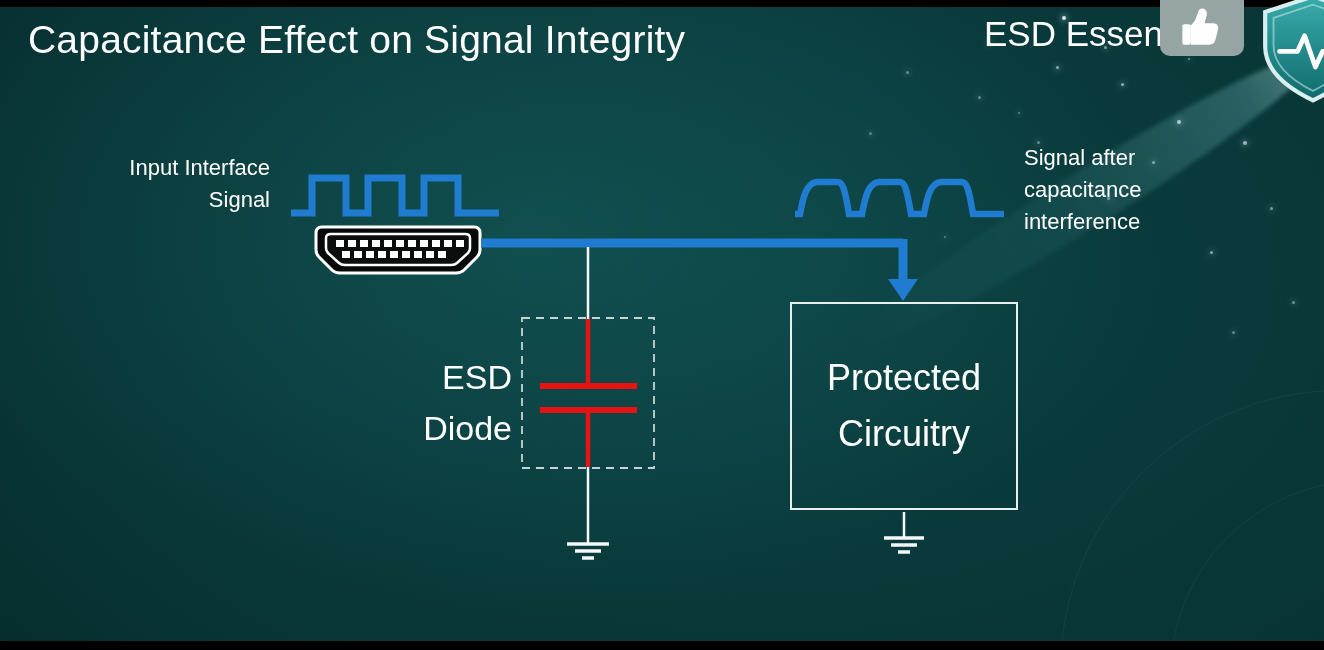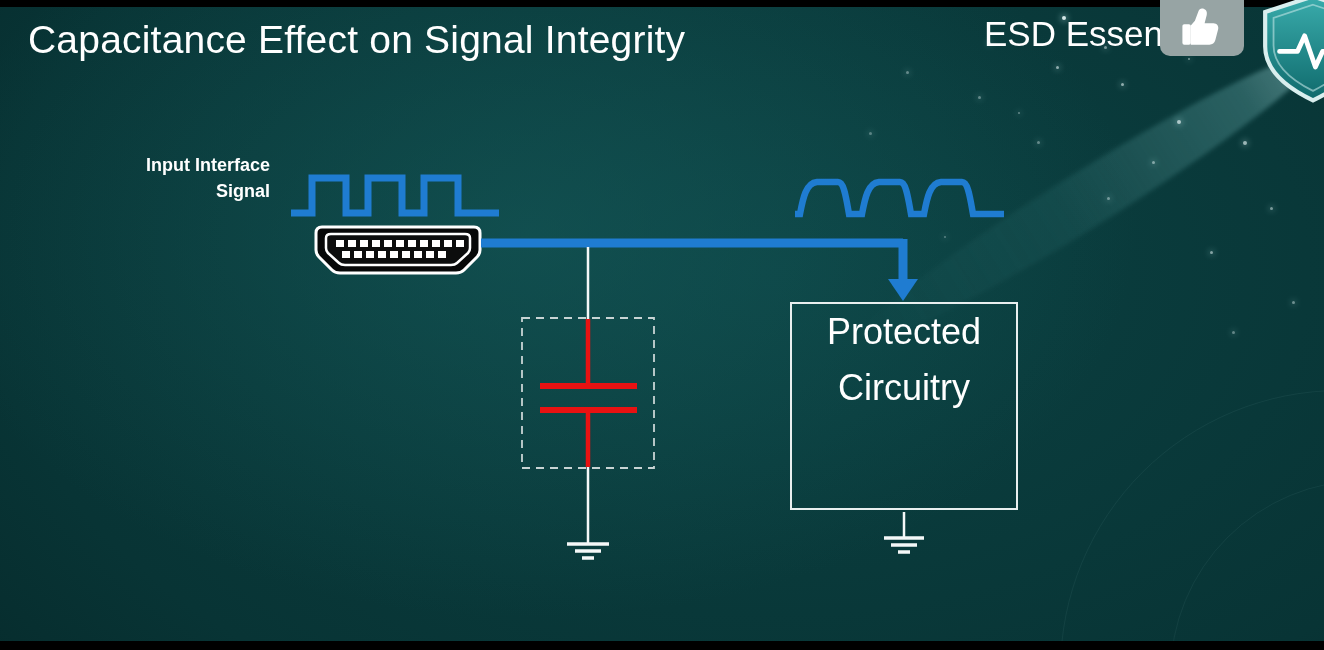--- a/index.html
+++ b/index.html
@@ -22,29 +22,29 @@
       rgba(160,240,240,.22) 85%, rgba(200,255,255,.38) 100%); }
   .ring { border:1px solid rgba(190,240,240,.06); border-radius:50%; z-index:1; }
   .ring1 { left:1060px; top:390px; width:560px; height:560px; }
   .ring2 { left:1170px; top:480px; width:390px; height:390px; }
   .sparkle { position:absolute; background:#eafafa; border-radius:50%; z-index:2;
     box-shadow:0 0 6px 1px rgba(210,255,255,.55); }
 
   .title { left:28px; top:18px; font-size:39px; color:#fff; font-weight:400; letter-spacing:.2px; z-index:5; }
   .brand { left:984px; top:14px; font-size:35px; color:#fff; font-weight:400; z-index:5; }
 
-  .lbl { color:#fff; font-weight:700; font-size:18px; line-height:1.45; white-space:pre-line; z-index:5; }
+  .lbl { color:#fff; font-weight:400; font-size:22px; line-height:1.45; white-space:pre-line; z-index:5; }
   .input-lbl  { left:58px;  top:152px; width:212px; text-align:right; }
   .output-lbl { left:1024px; top:142px; width:190px; text-align:left; }
   .esd-lbl { left:372px; top:352px; width:140px; text-align:right; font-weight:400;
     font-size:34px; line-height:1.5; color:#fff; white-space:pre-line; z-index:5; }
 
   .pbox { left:790px; top:302px; width:228px; height:208px; z-index:5;
     border:2px solid var(--box-stroke,#e9efef);
-    display:flex; justify-content:center; }
+    display:flex; align-items:center; justify-content:center; }
   .pbox span { color:#fff; font-size:36px; line-height:1.55; text-align:center;
     white-space:pre-line; font-weight:400; }
 
   .thumb { left:1160px; top:-14px; width:84px; height:70px; z-index:6;
     background:var(--thumb-gray,#97a4a4); border-radius:10px;
     display:flex; align-items:flex-end; justify-content:center; }
   .shield { left:1252px; top:-6px; width:122px; height:110px; z-index:7; }
 
   svg.diagram { position:absolute; left:0; top:0; z-index:4; }
 </style>
@@ -141,20 +141,25 @@
       <line x1="891" y1="545" x2="917" y2="545" stroke-width="3.5"></line>
       <line x1="898" y1="552" x2="910" y2="552" stroke-width="3.5"></line>
     </g>
   </svg>
 
   <h1 class="abs title">Capacitance Effect on Signal Integrity</h1>
   <div class="abs brand">ESD Essentials</div>
 
   <div class="abs lbl input-lbl">Input Interface
 Signal</div>
+  <div class="abs lbl output-lbl">Signal after
+capacitance
+interference</div>
+  <div class="abs esd-lbl">ESD
+Diode</div>
 
   <div class="abs pbox">
     <span>Protected
 Circuitry</span>
   </div>
 
   <div class="abs thumb">
     <svg width="56" height="58" viewBox="0 0 60 60">
       <rect x="9" y="27" width="9" height="22" rx="2" fill="#ffffff"></rect>
       <path d="M21,49 h17 c3,0 5.5,-2 6.3,-5 l3,-11.5 c0.9,-3.4 -1.4,-6.5 -5,-6.5 h-9.5 l2.2,-8.5 c1,-3.8 -0.8,-6.3 -3.8,-7.2 c-2.2,-0.7 -4.1,0.3 -5,2.8 l-3.8,10.2 -4.4,5.2 v20.5 z" fill="#ffffff"></path>

